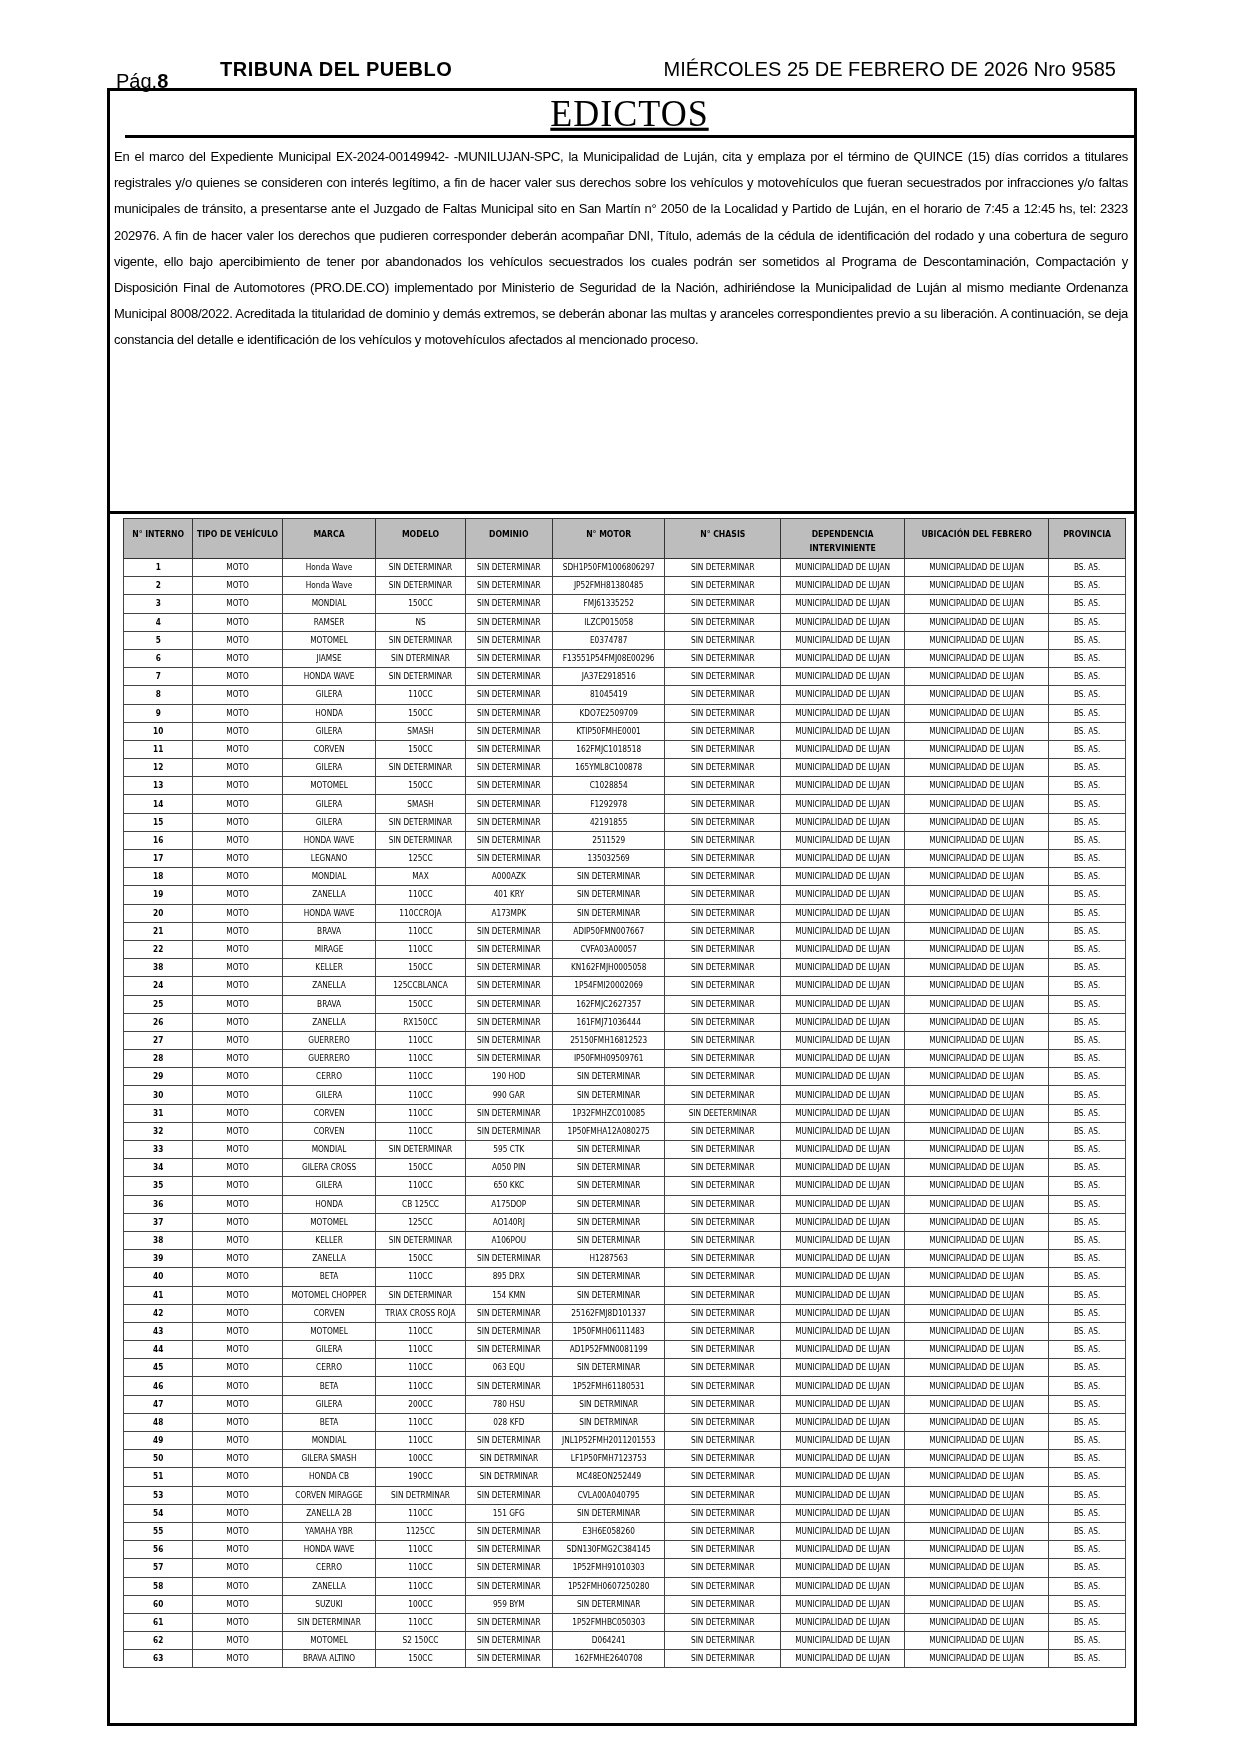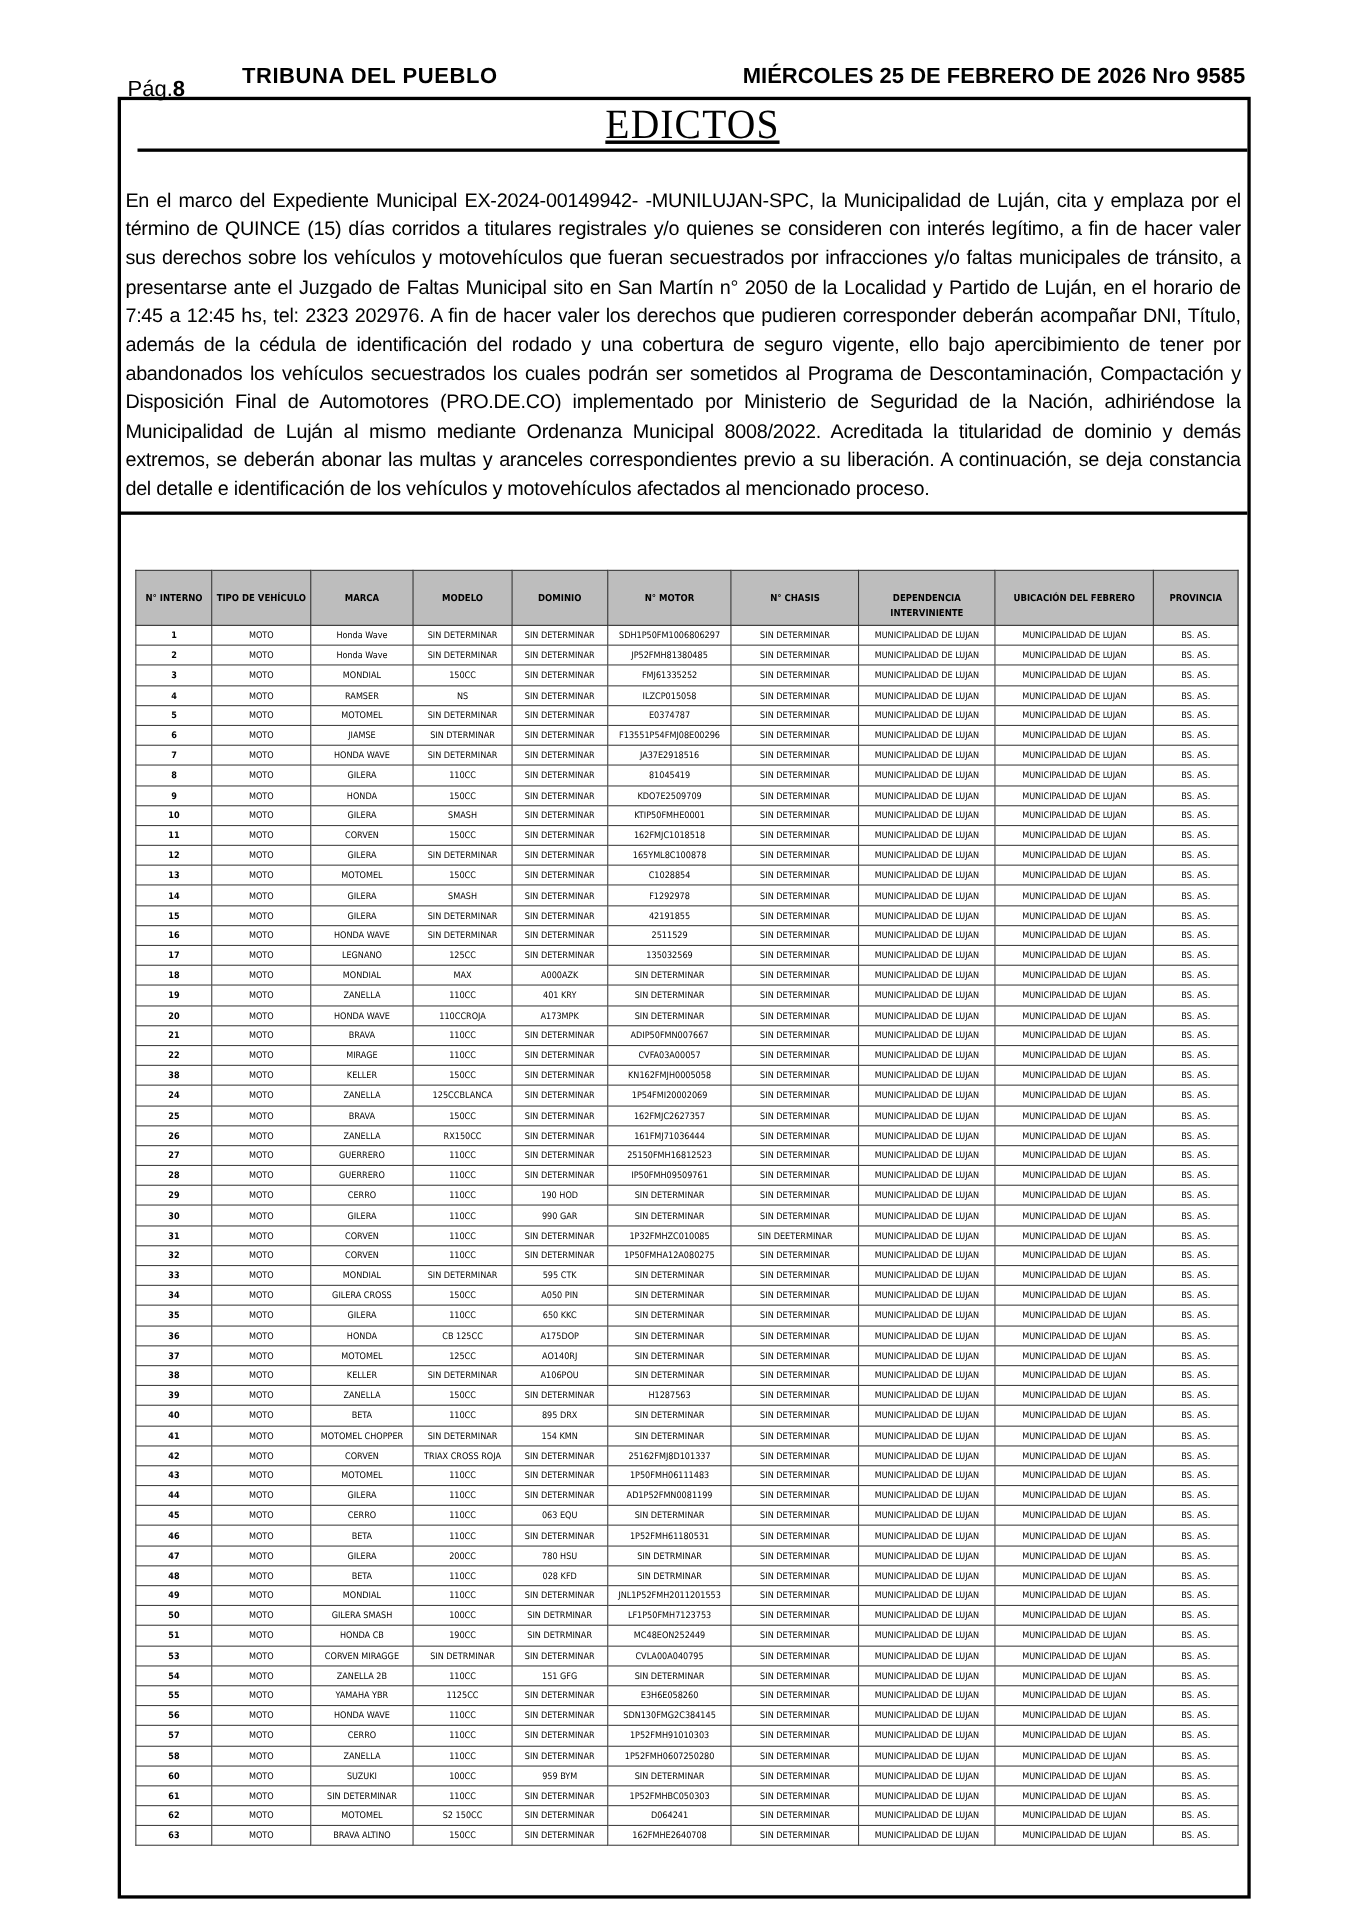--- a/index.html
+++ b/index.html
@@ -1,28 +1,28 @@
 <!DOCTYPE html>
 <html><head>
 <meta charset="utf-8">
 <style>
   html, body { margin:0; padding:0; background:#fff; }
   body { width:1241px; height:1754px; position:relative; font-family:"Liberation Sans", sans-serif; color:#000; }
   .header { position:absolute; left:116px; top:58px; width:1020px; height:26px; font-family:"Liberation Sans", sans-serif; font-size:20px; }
   .header .pag { position:absolute; left:0; top:12px; }
   .header .pag b { font-weight:bold; }
   .header .paper { position:absolute; left:104px; top:0; font-weight:bold; letter-spacing:0.5px; }
-  .header .date { position:absolute; right:4px; top:0; font-weight:bold; }
+  .header .date { position:absolute; right:20px; top:0; font-weight:normal; }
   .frame { position:absolute; left:107px; top:88px; width:1030px; height:1638px; border:3px solid #000; box-sizing:border-box; }
   .title-row { height:44px; border-bottom:3px solid #000; text-align:center;margin-left:15px; }
   .title { display:inline-block; font-family:"Liberation Serif", serif; font-size:36px; line-height:44px; text-decoration:underline; letter-spacing:1px; transform:scaleY(1.05); }
-  .body-text { padding:6px 6px 6px 4px; font-family:"Liberation Sans", sans-serif; font-size:18px; line-height:26.2px; text-align:justify; border-bottom:3px solid #000; height:305px; box-sizing:border-box; letter-spacing:-0.25px;margin-top:25px; }
+  .body-text { padding:6px 6px 6px 4px; font-family:"Liberation Sans", sans-serif; font-size:13px; line-height:26.2px; text-align:justify; border-bottom:3px solid #000; height:376px; box-sizing:border-box; letter-spacing:-0.25px; }
   .tbl-wrap { position:absolute; left:13px; top:427px; width:1003px; }
   table { border-collapse:collapse; width:1003px; table-layout:fixed; font-family:"DejaVu Sans Condensed","DejaVu Sans", sans-serif; }
-  th { background:#bdbdbd; font-size:8.6px; font-weight:bold; height:30px; vertical-align:top; padding-top:18px; border:1.5px solid #333; line-height:14px;margin-top:32px; }
+  th { background:#bdbdbd; font-size:8.6px; font-weight:bold; height:30px; vertical-align:top; padding-top:8px; border:1.5px solid #333; line-height:14px;margin-top:32px; }
   td { font-size:8.2px; height:17.2px; text-align:center; border:1.2px solid #444; padding:0; white-space:nowrap; overflow:hidden; line-height:17px; }
   td.n { font-weight:bold; }
   tr { border-bottom:1.6px solid #555; }
 </style>
 </head>
 <body>
 
 <div class="header">
   <span class="pag"><span>Pág.</span><b>8</b></span>
   <span class="paper">TRIBUNA  DEL  PUEBLO</span>

